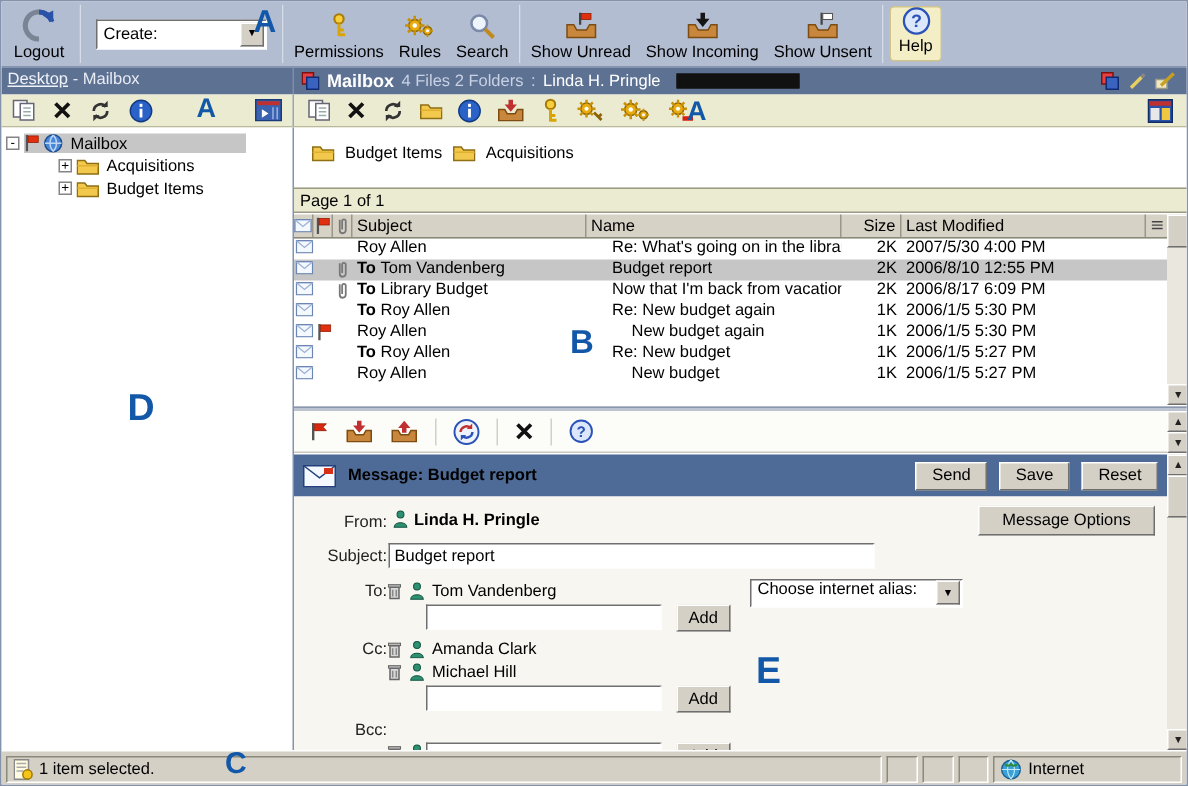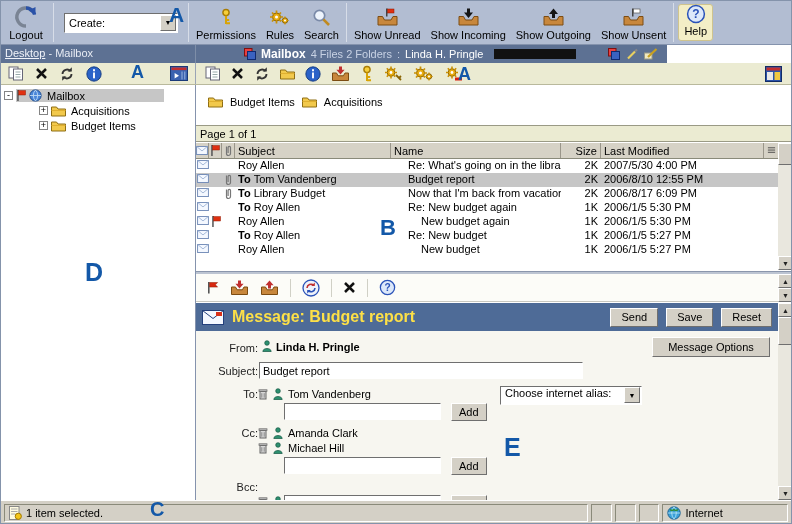--- a/index.html
+++ b/index.html
@@ -20,22 +20,22 @@
   .logout-btn{width:50px;}
   .create-wrap{display:flex;align-items:center;margin:0 8px 0 8px;}
   .combo{width:114px;height:20px;background:#fff;border:1px solid;border-color:#6f6f6f #fff #fff #6f6f6f;
          display:flex;align-items:center;padding-left:4px;}
   .combo .cval{flex:1;}
   .combo-btn{width:16px;height:16px;background:#d4d0c6;border:1px solid;border-color:#fff #6f6f6f #6f6f6f #fff;
              font-size:7px;display:flex;align-items:center;justify-content:center;margin-right:1px;}
   .help-box{background:#f3eec6;border:1px solid #cfc48e;border-radius:3px;margin:3px 2px;}
 
   
-  .subheader{position:absolute;left:0;top:44px;width:666px;height:18px;display:flex;
-             background:#5d7193;color:#e8ecf4;gap:43px;}
+  .subheader{position:absolute;left:0;top:44px;width:792px;height:18px;display:flex;
+             background:#5d7193;color:#e8ecf4;}
   .crumb{width:195px;padding:2px 4px;border-right:1px solid #7e8ea8;white-space:nowrap;}
   .crumb a{color:#f0f3fa;text-decoration:underline;}
   .mbx-head{flex:1;display:flex;align-items:center;gap:5px;padding:0 5px;white-space:nowrap;}
   .mbx-title{font-weight:bold;color:#fff;font-size:12px;}
   .mbx-info{color:#c8d2e4;}
   .mbx-user{color:#fff;}
   .progress{width:82px;height:10px;border:1px solid #111;background:#111;margin-left:6px;}
   .progress .fill{height:100%;width:55%;background:#1d801d;}
   .mbx-spacer{flex:1;}
   .mini-icos{display:flex;gap:6px;margin-right:4px;}
@@ -94,21 +94,21 @@
 
   .divider{position:absolute;left:0;top:186px;right:0;height:3px;background:#bcc4d2;
            border-top:1px solid #8a96ac;}
 
   .ctoolbar{position:absolute;left:0;top:189px;right:15px;height:28px;background:#fcfcf8;
             border-bottom:1px solid #c8c8c0;display:flex;align-items:center;gap:11px;padding-left:10px;}
   .vsep{width:1px;height:18px;background:#d0d0c6;}
 
   .msg-bar{position:absolute;left:0;top:218px;right:15px;height:28px;background:#4e6b97;display:flex;
            align-items:center;gap:8px;padding:0 6px;}
-  .msg-title{flex:1;color:#fde047;font-weight:bold;font-size:16px;}
+  .msg-title{flex:1;color:#000000;font-weight:bold;font-size:11px;}
   .win-btn{height:19px;background:#d4d0c6;border:1px solid;border-color:#fff #6f6f6f #6f6f6f #fff;
            padding:2px 10px;font-size:11px;}
 
   .form{position:absolute;left:0;top:246px;right:15px;height:169px;background:#f7f6f0;overflow:hidden;padding-left:16px;}
   .f-label{position:absolute;width:58px;text-align:right;color:#222;white-space:nowrap;}
   .f-input{position:absolute;height:17px;background:#fff;border:1px solid;
            border-color:#6f6f6f #fff #fff #6f6f6f;font-family:"Liberation Sans",sans-serif;
            font-size:11px;padding:1px 3px;}
   .from-name{position:absolute;left:80px;top:10px;font-weight:bold;}
   .alias{position:absolute;left:304px;top:7px;width:142px;height:19px;background:#fff;border:1px solid;
@@ -203,29 +203,20 @@
           <svg width="23" height="18" viewBox="0 0 23 18">
             <path d="M10 0.5h3v4h3L11.5 10 7 4.5h3z" fill="#151515"></path>
             <path d="M2 8.5h4.5l2 3.5h6.5l2-3.5H21v8.5H2z" fill="#c8873c" stroke="#7c4c12"></path>
           </svg>
         </span>
       <span class="lbl">Show Incoming</span>
     </div>
     <div class="tool-btn">
       <span class="icon">
           <svg width="23" height="18" viewBox="0 0 23 18">
-            <path d="M11.5 0.5L16 6h-3v4h-3V6H7z" fill="#151515"></path>
-            <path d="M2 8.5h4.5l2 3.5h6.5l2-3.5H21v8.5H2z" fill="#c8873c" stroke="#7c4c12"></path>
-          </svg>
-        </span>
-      <span class="lbl">Show Outgoing</span>
-    </div>
-    <div class="tool-btn">
-      <span class="icon">
-          <svg width="23" height="18" viewBox="0 0 23 18">
             <rect x="10" y="0.5" width="1.5" height="8" fill="#444"></rect>
             <rect x="11.5" y="1" width="6.5" height="4" fill="#fff" stroke="#555" stroke-width="0.7"></rect>
             <path d="M2 8.5h4.5l2 3.5h6.5l2-3.5H21v8.5H2z" fill="#c8873c" stroke="#7c4c12"></path>
           </svg>
         </span>
       <span class="lbl">Show Unsent</span>
     </div>
     <div class="tt-sep"></div>
     <div class="tool-btn help-box">
       <span class="icon">

